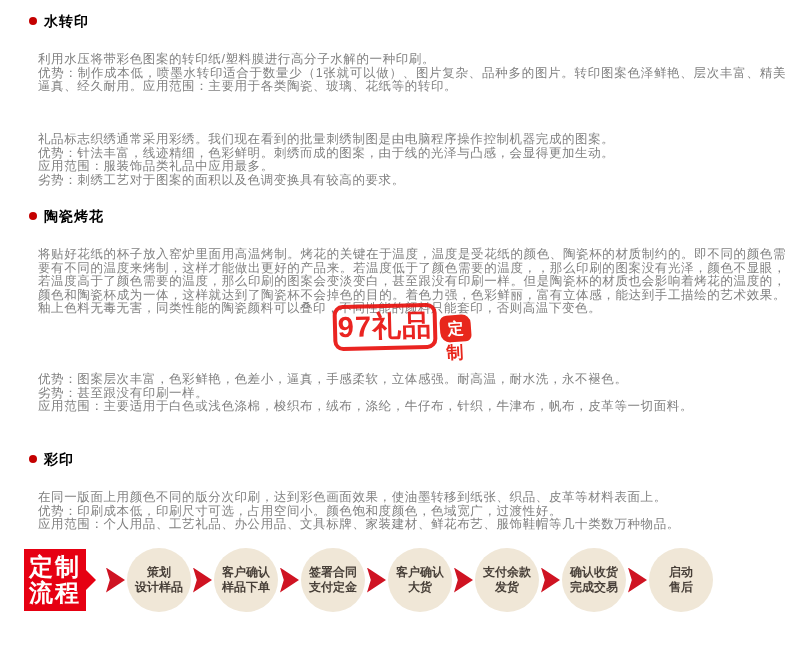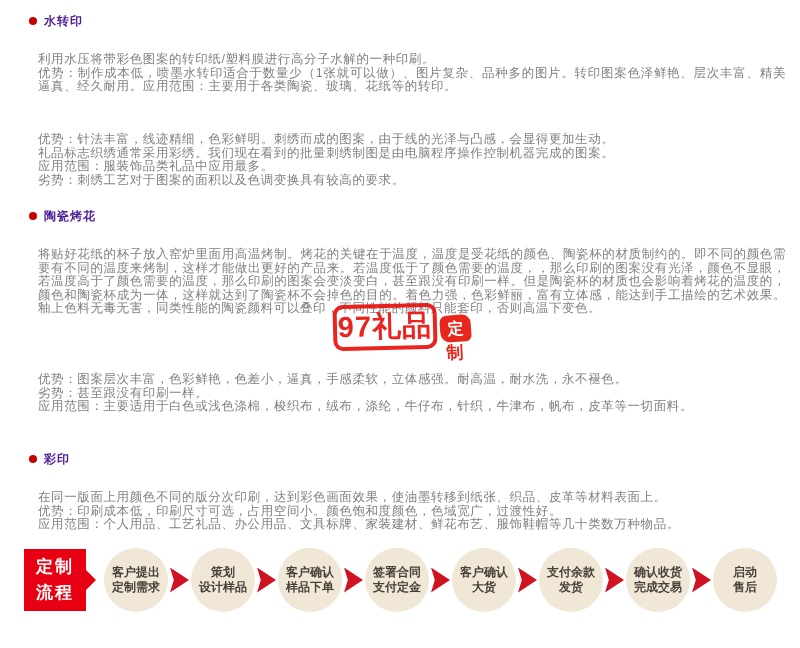--- a/index.html
+++ b/index.html
@@ -10,21 +10,21 @@
     background:#ffffff; overflow:hidden;
   }
   
   .sec { position:absolute; left:29px; right:14px; }
   .sec-head { display:flex; align-items:center; }
   .bullet {
     width:8px; height:8px; border-radius:50%;
     background:#c40000; margin-right:7px; flex:0 0 auto;
   }
   .sec-title {
-    color:#4c1d95; font-size:12px; font-weight:bold;
+    color:#000000; font-size:14px; font-weight:bold;
     letter-spacing:1px; line-height:18px;
   }
   .sec-body { margin:23px 0 0 9px; }
   .sec-body p {
     color:#808080; font-size:12.5px; line-height:13.6px;
     letter-spacing:0.6px; text-align:justify;
   }
   
   .wm-badge {
     position:absolute; left:333px; top:304px; width:104px; height:46px;
@@ -44,21 +44,21 @@
     color:#e8271c; font-size:17px; font-weight:bold; line-height:19px;
     margin-top:1px; transform:rotate(-3deg);
   }
   
   .flow {
     position:absolute; left:24px; top:548px; width:766px; height:64px;
     display:flex; align-items:center;
   }
   .flow-label {
     position:relative; width:62px; height:62px; background:#e60012;
-    color:#ffffff; font-size:17px; font-weight:bold; line-height:26px;
+    color:#ffffff; font-size:24px; font-weight:bold; line-height:26px;
     display:flex; flex-direction:column; align-items:center; justify-content:center;
     letter-spacing:2px; flex:0 0 auto;
   }
   .flow-label::after {
     content:""; position:absolute; right:-10px; top:50%; margin-top:-10px;
     width:0; height:0;
     border-left:10px solid #e60012;
     border-top:10px solid transparent;
     border-bottom:10px solid transparent;
   }
@@ -88,22 +88,22 @@
       <h2 class="sec-title">水转印</h2>
     </div>
     <div class="sec-body">
       <p>利用水压将带彩色图案的转印纸/塑料膜进行高分子水解的一种印刷。</p>
       <p>优势：制作成本低，喷墨水转印适合于数量少（1张就可以做）、图片复杂、品种多的图片。转印图案色泽鲜艳、层次丰富、精美逼真、经久耐用。应用范围：主要用于各类陶瓷、玻璃、花纸等的转印。</p>
     </div>
   </section>
 
   <section class="sec" style="top:110px;">
     <div class="sec-body">
+      <p>礼品标志织绣通常采用彩绣。我们现在看到的批量刺绣制图是由电脑程序操作控制机器完成的图案。</p>
       <p>优势：针法丰富，线迹精细，色彩鲜明。刺绣而成的图案，由于线的光泽与凸感，会显得更加生动。</p>
-      <p>礼品标志织绣通常采用彩绣。我们现在看到的批量刺绣制图是由电脑程序操作控制机器完成的图案。</p>
       <p>应用范围：服装饰品类礼品中应用最多。</p>
       <p>劣势：刺绣工艺对于图案的面积以及色调变换具有较高的要求。</p>
     </div>
   </section>
 
   <section class="sec" style="top:207px;">
     <div class="sec-head">
       <span class="bullet"></span>
       <h2 class="sec-title">陶瓷烤花</h2>
     </div>
@@ -138,24 +138,20 @@
     <div class="seal-bottom">制</div>
   </div>
 
   <div class="flow">
     <div class="flow-label">
       <span>定制</span>
       <span>流程</span>
     </div>
     <div class="gap-first"></div>
 
-    <div class="step-circle">
-      <span class="l">客户提出</span>
-      <span class="l">定制需求</span>
-    </div>
     <div class="step-arrow"></div>
 
     <div class="step-circle">
       <span class="l">策划</span>
       <span class="l">设计样品</span>
     </div>
     <div class="step-arrow"></div>
 
     <div class="step-circle">
       <span class="l">客户确认</span>

